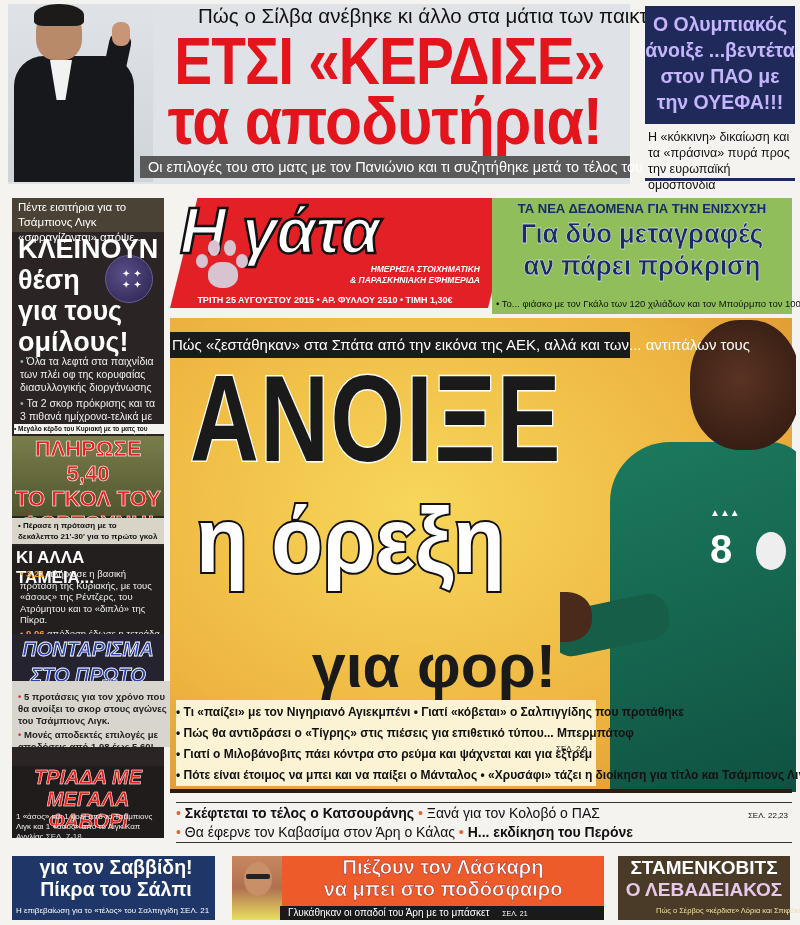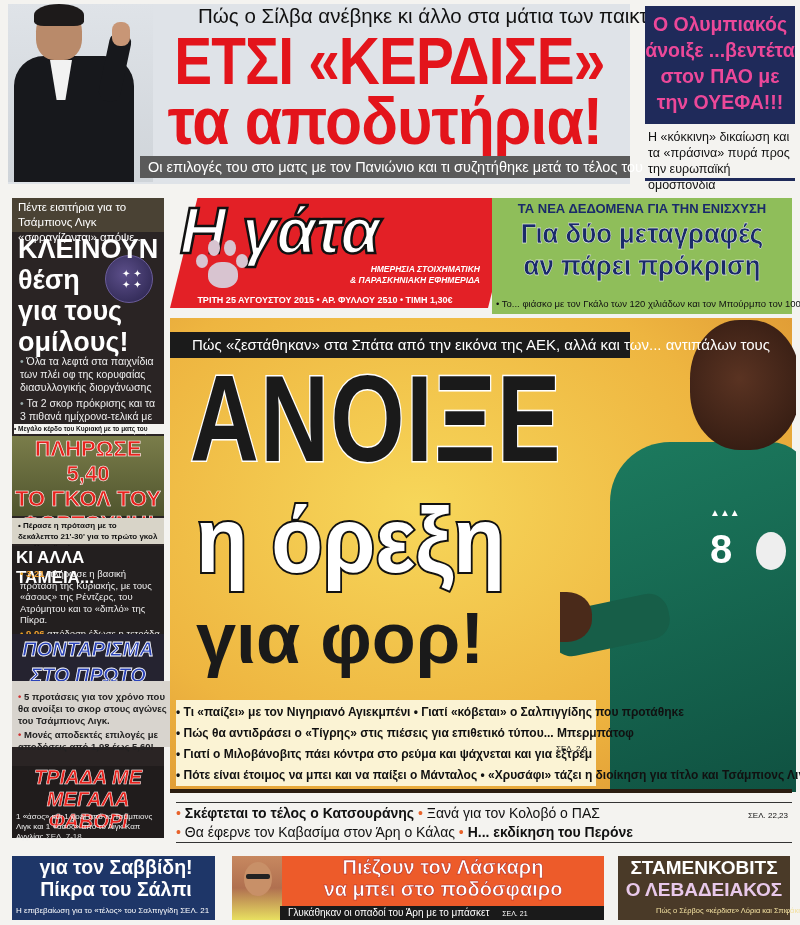--- a/index.html
+++ b/index.html
@@ -15,21 +15,21 @@
   .coach-shirt { position:absolute; left:42px; top:56px; width:22px; height:40px; background:#f2f2f2; clip-path: polygon(0 0,100% 0,70% 100%,30% 100%); }
   .coach-arm { position:absolute; left:96px; top:28px; width:22px; height:70px; background:#17181c; border-radius: 10px; transform: rotate(12deg); }
   .coach-hand { position:absolute; left:104px; top:18px; width:18px; height:24px; background:#c89676; border-radius: 8px; }
   #top-kicker { left: 198px; top: 4px; width: 430px; font-size: 20.5px; color: #111; white-space: nowrap; }
   #top-head1 { left: 140px; top: 30px; width: 490px; text-align: center; font-size: 66px; line-height: 62px; color: #e3141b; font-weight: bold; letter-spacing: -1px; transform: scaleX(0.86); transform-origin: center; white-space: nowrap; }
   #top-head2 { left: 140px; top: 90px; width: 490px; text-align: center; font-size: 66px; line-height: 62px; color: #e3141b; font-weight: bold; letter-spacing: -1px; transform: scaleX(0.92); white-space: nowrap; }
   #top-sub { left: 140px; top: 156px; width: 490px; height: 22px; background: #5a5a5a; color: #fff; font-size: 14.5px; line-height: 22px; padding-left: 8px; white-space: nowrap; }
   #top-sub .pg { font-size: 7px; margin-left: 4px; }
 
   
-  #oly-box { left: 645px; top: 6px; width: 150px; height: 118px; background: #1f2a5a; color: #ec4899; text-align: center; font-size: 19.5px; line-height: 26px; padding-top: 5px; font-weight: bold; }
+  #oly-box { left: 645px; top: 6px; width: 150px; height: 118px; background: #1f2a5a; color: #c4b5fd; text-align: center; font-size: 19.5px; line-height: 26px; padding-top: 5px; font-weight: bold; }
   #oly-sub { left: 648px; top: 129px; width: 150px; font-size: 12.5px; line-height: 16px; color: #111; }
   #oly-rule { left: 645px; top: 178px; width: 150px; height: 3px; background: #1f2a5a; }
 
   
   #left-col { left: 12px; top: 198px; width: 152px; height: 640px; background: #2a2424; }
   #left-kicker { left: 12px; top: 198px; width: 152px; height: 34px; background: #4a4234; color: #fff; font-size: 11.5px; line-height: 15px; padding: 2px 6px; }
   #left-head { left: 18px; top: 234px; width: 146px; color: #fff; font-size: 27px; line-height: 31px; font-weight: bold; }
   .ucl-ball { left: 105px; top: 255px; width: 48px; height: 48px; border-radius: 50%; background: radial-gradient(circle at 40% 40%, #5c4f8a, #27214a); border: 1px solid #6a5c9a; }
   .ucl-stars { position:absolute; left:16px; top:12px; color:#fff; font-size:10px; }
   #left-bullets { left: 20px; top: 355px; width: 142px; color: #eee; font-size: 10.5px; line-height: 13px; }
@@ -68,24 +68,24 @@
   #mast-date { left: 170px; top: 295px; width: 310px; text-align: center; color: #fff; font-size: 9px; font-weight: bold; }
 
   
   #green-box { left: 492px; top: 198px; width: 300px; height: 116px; background: #8fbe5a; }
   #green-kicker { left: 492px; top: 201px; width: 300px; text-align: center; color: #1a2a6a; font-size: 13px; font-weight: bold; }
   #green-head { left: 492px; top: 218px; width: 300px; text-align: center; color: #1a2a6a; font-size: 28px; line-height: 32px; font-weight: bold; -webkit-text-stroke: 0.4px #fff; transform: scaleX(0.92); }
   #green-sub { left: 492px; top: 298px; width: 300px; color: #111; font-size: 9.5px; padding-left: 4px; white-space: nowrap; }
 
   
   #main-bg { left: 170px; top: 318px; width: 622px; height: 474px; background: radial-gradient(ellipse at 40% 40%, #f7d75a 0%, #eeb540 60%, #d98f30 100%); }
-  #main-kicker { left: 170px; top: 332px; width: 460px; height: 26px; background: #1b1b1b; color: #fff; font-size: 15px; line-height: 26px; padding-left: 22px; white-space: nowrap; }
+  #main-kicker { left: 170px; top: 332px; width: 460px; height: 26px; background: #1b1b1b; color: #fff; font-size: 15px; line-height: 26px; padding-left: 2px; white-space: nowrap; }
   #main-head1 { left: 190px; top: 360px; width: 510px; color: #1a1a1a; font-size: 122px; line-height: 118px; font-weight: bold; letter-spacing: 2px; transform: scaleX(0.78); transform-origin: left; -webkit-text-stroke: 3px #fff; paint-order: stroke fill; }
   #main-head2 { left: 196px; top: 490px; width: 470px; color: #fff; font-size: 92px; line-height: 100px; font-weight: bold; -webkit-text-stroke: 4px #111; paint-order: stroke fill; transform: scaleX(0.92); transform-origin: left; }
-  #main-head3 { left: 196px; top: 588px; width: 360px; color: #1a1a1a; font-size: 72px; line-height: 100px; font-weight: bold; }
+  #main-head3 { left: 196px; top: 616px; width: 360px; color: #1a1a1a; font-size: 61px; line-height: 100px; font-weight: bold; text-align: right; }
 
   
   #player { left: 560px; top: 312px; width: 236px; height: 480px; overflow: hidden; }
   .pl-head { position:absolute; left:130px; top:8px; width:110px; height:130px; border-radius: 45% 45% 45% 45%; background: radial-gradient(circle at 45% 45%, #5a3322, #2c170f); }
   .pl-body { position:absolute; left:50px; top:130px; width:200px; height:360px; background: linear-gradient(160deg,#1c7a5e,#0f5040); border-radius: 60px 40px 0 0; }
   .pl-num { position:absolute; left:150px; top:215px; color:#fff; font-size:40px; font-weight:bold; }
   .pl-badge { position:absolute; left:196px; top:220px; width:30px; height:38px; border-radius:50%; background:#eee; }
   .pl-logo { position:absolute; left:150px; top:195px; color:#fff; font-size:10px; }
   .pl-arm { position:absolute; left:-10px; top:290px; width:120px; height:46px; background:#175e48; border-radius: 20px; transform: rotate(-12deg); }
   .pl-hand { position:absolute; left:-24px; top:280px; width:56px; height:50px; border-radius: 45%; background:#4a2a1a; }

